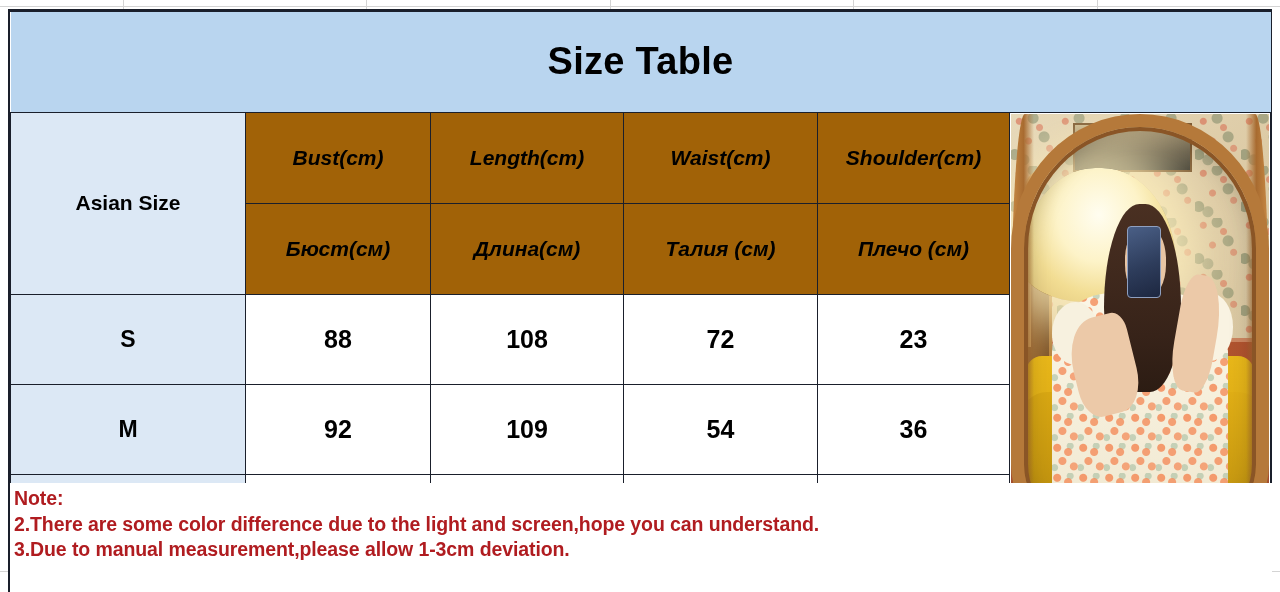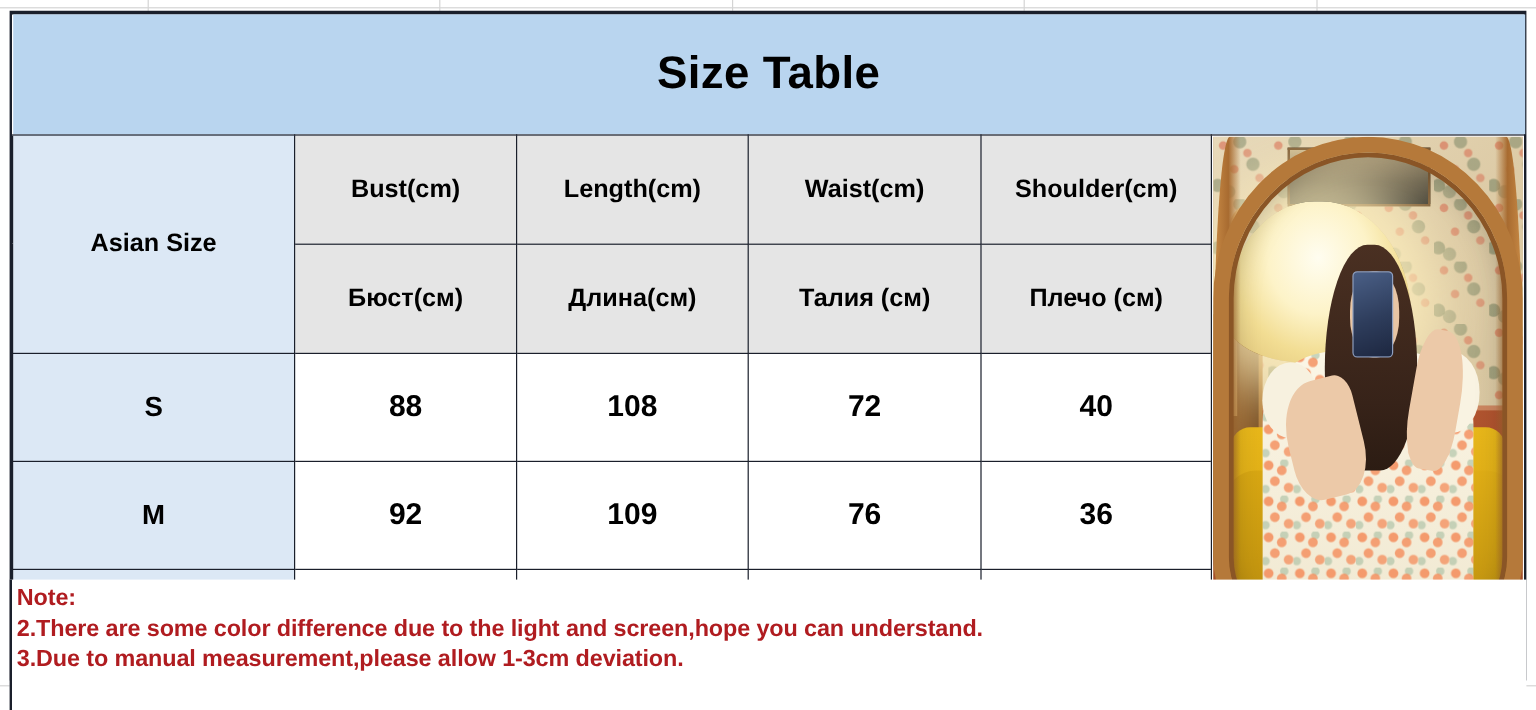--- a/index.html
+++ b/index.html
@@ -73,23 +73,24 @@
     font-weight: bold;
     letter-spacing: 0.3px;
     height: 78px;
     border-left: none !important;
     border-top: none !important;
     border-right: none !important;
   }
 
   
   .hdr {
-    background: #e5e5e5;
+    background: #a16207;
     font-size: 21px;
     height: 71px;
+    font-style: italic;
   }
   .asian-cell {
     background: #dce8f5;
     font-size: 21px;
   }
 
   
   .size-label {
     background: #dce8f5;
     font-size: 23px;
@@ -383,28 +384,28 @@
           <td class="hdr">Длина(см)</td>
           <td class="hdr">Талия (см)</td>
           <td class="hdr">Плечо (см)</td>
         </tr>
 
         <tr>
           <td class="size-label">S</td>
           <td class="val">88</td>
           <td class="val">108</td>
           <td class="val">72</td>
-          <td class="val">40</td>
+          <td class="val">23</td>
         </tr>
 
         <tr>
           <td class="size-label">M</td>
           <td class="val">92</td>
           <td class="val">109</td>
-          <td class="val">76</td>
+          <td class="val">54</td>
           <td class="val">36</td>
         </tr>
 
         <tr>
           <td class="size-label">L</td>
           <td class="val">96</td>
           <td class="val">110</td>
           <td class="val">80</td>
           <td class="val">37</td>
         </tr>

